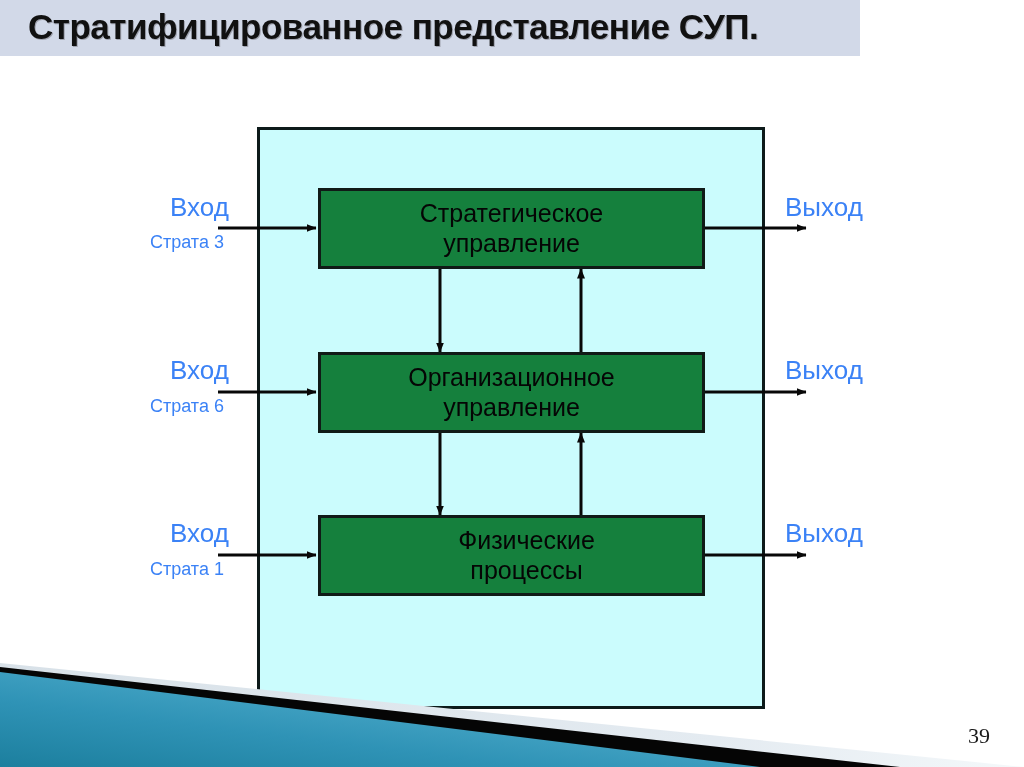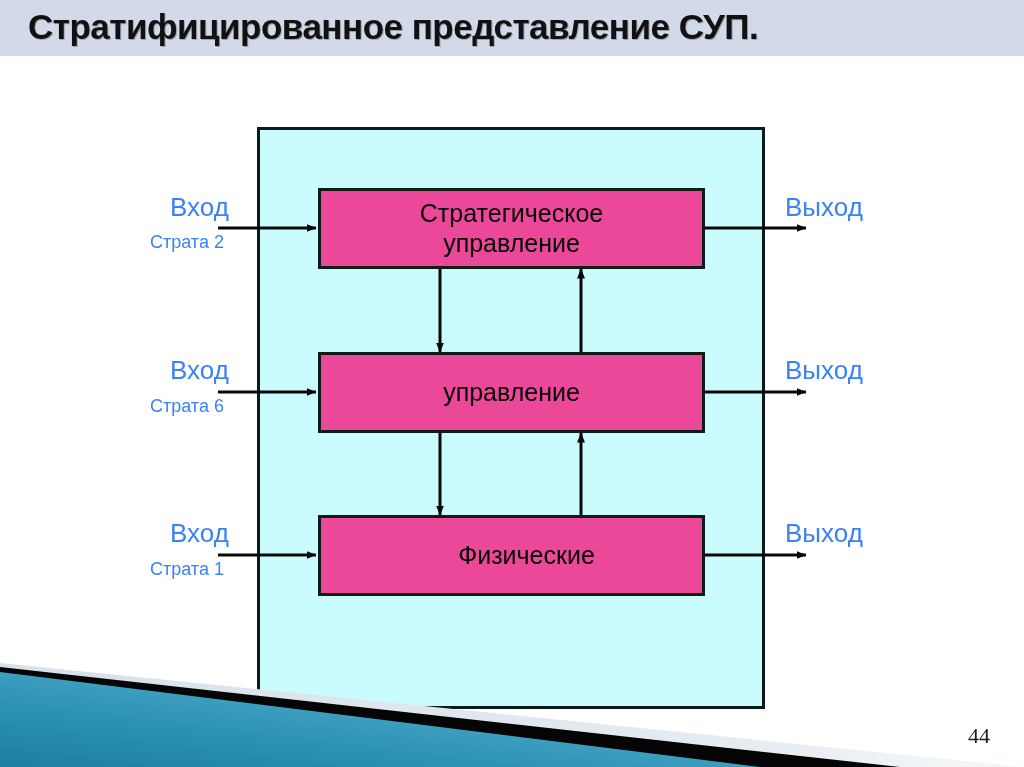--- a/index.html
+++ b/index.html
@@ -14,21 +14,21 @@
     overflow: hidden;
     font-family: "Liberation Sans", sans-serif;
     background: #ffffff;
   }
 
   
   #title-band {
     position: absolute;
     left: 0;
     top: 0;
-    width: 1024px;
+    width: 860px;
     height: 56px;
     background: #d2d9e8;
   }
   #title-text {
     position: absolute;
     left: 28px;
     top: 2px;
     width: 980px;
     height: 52px;
     line-height: 50px;
@@ -61,21 +61,21 @@
     border: 3px solid #0d1a1a;
     box-sizing: border-box;
   }
 
   
   .stratum-box {
     position: absolute;
     left: 318px;
     width: 387px;
     height: 81px;
-    background: #ec4899;
+    background: #15803d;
     border: 3px solid #101a17;
     box-sizing: border-box;
     display: flex;
     flex-direction: column;
     align-items: center;
     justify-content: center;
     color: #050505;
     font-size: 25px;
     line-height: 1.18;
     font-family: "Liberation Sans", sans-serif;
@@ -196,29 +196,31 @@
       <line x1="581" y1="459" x2="581" y2="377" stroke="#080808" stroke-width="3" marker-end="url(#arrowhead)"></line>
     </g>
   </svg>
 
   <div class="stratum-box" id="box-strategic">
     <span class="stratum-line">Стратегическое</span>
     <span class="stratum-line">управление</span>
   </div>
 
   <div class="stratum-box" id="box-organizational">
+    <span class="stratum-line">Организационное</span>
     <span class="stratum-line">управление</span>
   </div>
 
   <div class="stratum-box" id="box-physical">
     <span class="stratum-line">Физические</span>
+    <span class="stratum-line">процессы</span>
   </div>
 
   <div class="side-label io-word in-word" id="in-word-3">Вход</div>
-  <div class="side-label strata-word in-strata" id="in-strata-3">Страта 2</div>
+  <div class="side-label strata-word in-strata" id="in-strata-3">Страта 3</div>
 
   <div class="side-label io-word in-word" id="in-word-2">Вход</div>
   <div class="side-label strata-word in-strata" id="in-strata-2">Страта 6</div>
 
   <div class="side-label io-word in-word" id="in-word-1">Вход</div>
   <div class="side-label strata-word in-strata" id="in-strata-1">Страта 1</div>
 
   <div class="side-label io-word out-word" id="out-word-3">Выход</div>
   <div class="side-label io-word out-word" id="out-word-2">Выход</div>
   <div class="side-label io-word out-word" id="out-word-1">Выход</div>
@@ -239,13 +241,13 @@
     </linearGradient>
   </defs>
 
   <polygon points="0,663 1024,767 0,767" fill="url(#greyGrad)"></polygon>
 
   <polygon points="0,667 900,767 744,767 0,692" fill="#050505"></polygon>
 
   <polygon points="0,672 760,767 0,767" fill="url(#blueGrad)"></polygon>
 </svg>
 
-<div id="page-number">44</div>
+<div id="page-number">39</div>
 
 </body></html>

